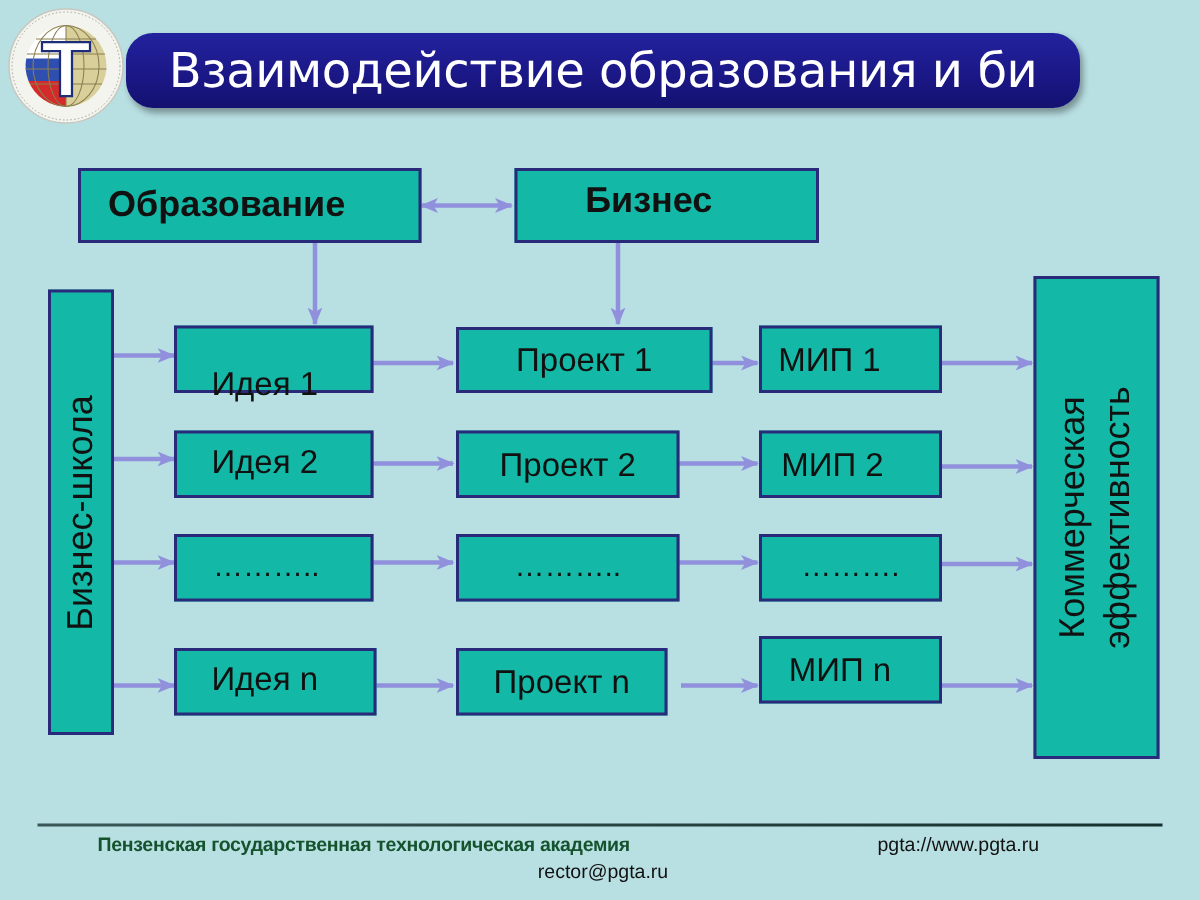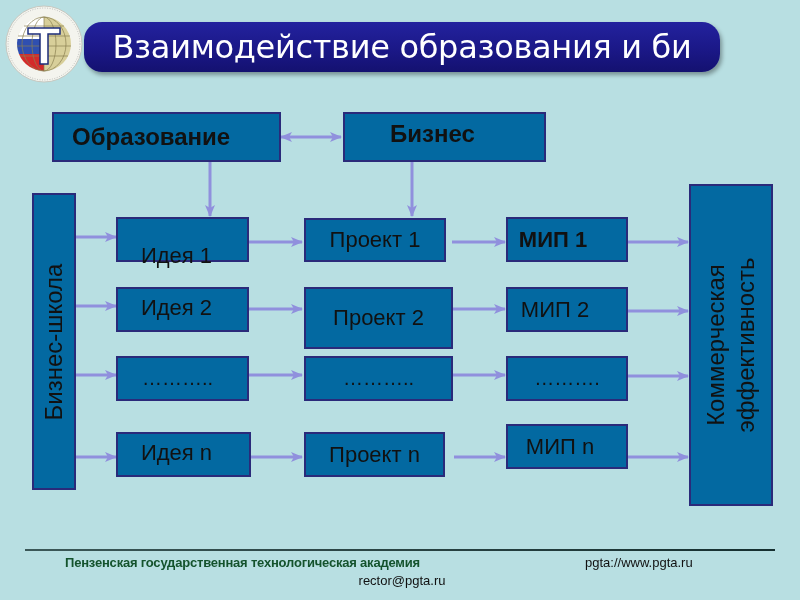--- a/index.html
+++ b/index.html
@@ -14,21 +14,21 @@
     border-radius: 18px;
     background: linear-gradient(#23229e, #1a1785 60%, #141170);
     box-shadow: 2px 3px 4px rgba(0,0,0,0.35);
     color: #ffffff;
     font-family: "DejaVu Sans", sans-serif;
     font-size: 32px; line-height: 50px; text-align: center;
     letter-spacing: -0.3px;
   }
   .box {
     position: absolute; box-sizing: border-box;
-    background: #0369a1; border: 2px solid #2a2a7a;
+    background: #14b8a6; border: 2px solid #2a2a7a;
     color: #111; font-size: 22px;
     display: flex; align-items: center; justify-content: center;
     white-space: nowrap;
   }
   .box.bold { font-weight: bold; font-size: 24px; }
   .box.left-text { justify-content: flex-start; padding-left: 18px; }
   .vtext {
     transform: rotate(-90deg); white-space: nowrap; text-align: center;
     font-size: 24px; line-height: 30px;
   }
@@ -124,31 +124,31 @@
 <div class="box" style="left:689px; top:184px; width:84px; height:322px;">
   <div class="vtext">
     <div>Коммерческая</div>
     <div>эффективность</div>
   </div>
 </div>
 
 <div class="box" style="left:116px; top:217px; width:133px; height:45px; align-items:flex-start; padding-top:6px;">
   <span style="margin-right:12px;margin-top:18px;">Идея 1</span>
 </div>
-<div class="box" style="left:304px; top:218px; width:142px; height:44px;">
+<div class="box" style="left:304px; top:218px; width:171px; height:44px;">
   <span>Проект 1</span>
 </div>
 <div class="box" style="left:506px; top:217px; width:122px; height:45px;">
-  <span style="margin-right:28px;font-weight:bold;">МИП 1</span>
+  <span style="margin-right:28px;">МИП 1</span>
 </div>
 
 <div class="box" style="left:116px; top:287px; width:133px; height:45px; align-items:flex-start; padding-top:6px;">
   <span style="margin-right:12px;">Идея 2</span>
 </div>
-<div class="box" style="left:304px; top:287px; width:149px; height:62px;">
+<div class="box" style="left:304px; top:287px; width:149px; height:45px;">
   <span>Проект 2</span>
 </div>
 <div class="box" style="left:506px; top:287px; width:122px; height:45px;">
   <span style="margin-right:24px;">МИП 2</span>
 </div>
 
 <div class="box" style="left:116px; top:356px; width:133px; height:45px; font-size:20px;">
   <span style="margin-right:10px;">………..</span>
 </div>
 <div class="box" style="left:304px; top:356px; width:149px; height:45px; font-size:20px;">

